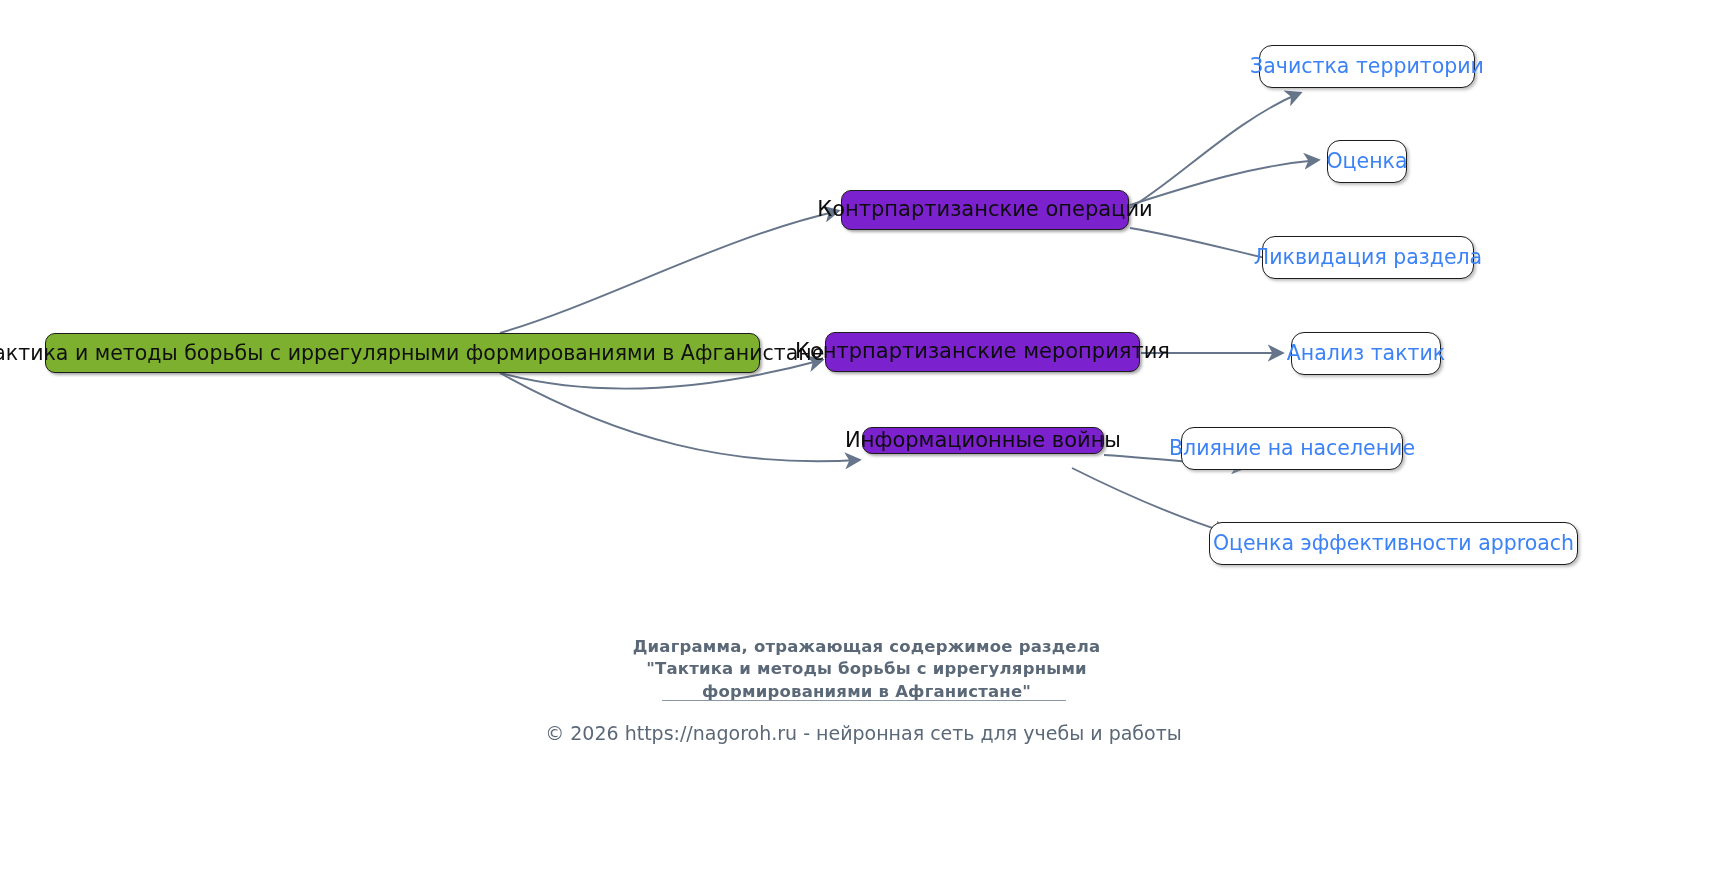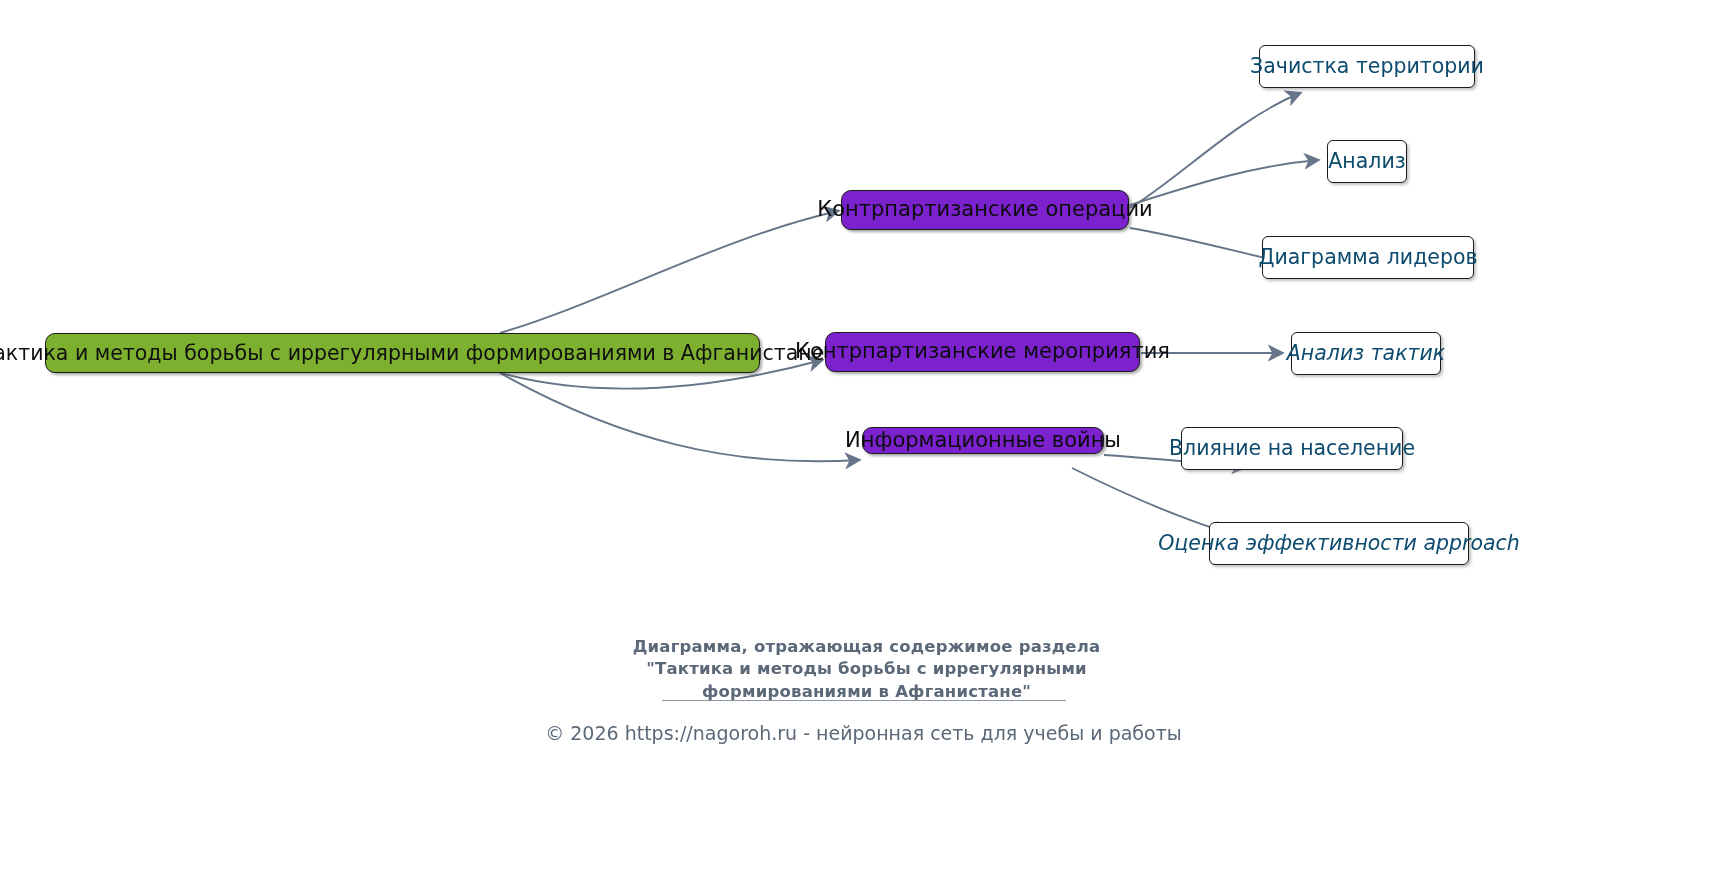--- a/index.html
+++ b/index.html
@@ -59,22 +59,22 @@
     border-radius: 10px;
     color: #0d0d0d;
     font-size: 21px;
     padding: 0 14px;
     box-shadow: 2px 2px 3px rgba(60,60,60,0.45);
   }
 
   .node-leaf {
     background: #ffffff;
     border: 1.6px solid #1c1c1c;
-    border-radius: 6px;
-    color: #0c4a6e;
+    border-radius: 13px;
+    color: #3b82f6;
     font-size: 20.5px;
     padding: 0 14px;
     box-shadow: 2px 2px 3px rgba(130,130,130,0.5);
   }
 
   #caption {
     position: absolute;
     left: 0;
     top: 636px;
     width: 1727px;
@@ -152,36 +152,36 @@
 
   <div class="node node-branch" style="left:862px; top:427px; width:242px; height:27px;">
     <span>Информационные войны</span>
   </div>
 
   <div class="node node-leaf" style="left:1259px; top:45px; width:216px; height:43px;">
     <span>Зачистка территории</span>
   </div>
 
   <div class="node node-leaf" style="left:1327px; top:140px; width:80px; height:43px;">
-    <span>Анализ</span>
+    <span>Оценка</span>
   </div>
 
   <div class="node node-leaf" style="left:1262px; top:236px; width:212px; height:43px;">
-    <span>Диаграмма лидеров</span>
+    <span>Ликвидация раздела</span>
   </div>
 
-  <div class="node node-leaf" style="left:1291px; top:332px; width:150px; height:43px;font-style:italic;">
+  <div class="node node-leaf" style="left:1291px; top:332px; width:150px; height:43px;">
     <span>Анализ тактик</span>
   </div>
 
   <div class="node node-leaf" style="left:1181px; top:427px; width:222px; height:43px;">
     <span>Влияние на население</span>
   </div>
 
-  <div class="node node-leaf" style="left:1209px; top:522px; width:260px; height:43px;font-style:italic;">
+  <div class="node node-leaf" style="left:1209px; top:522px; width:369px; height:43px;">
     <span>Оценка эффективности approach</span>
   </div>
 
   <div id="caption">
     <span class="cap-line">Диаграмма, отражающая содержимое раздела</span>
     <span class="cap-line">"Тактика и методы борьбы с иррегулярными</span>
     <span class="cap-line">формированиями в Афганистане"</span>
   </div>
 
   <div id="rule"></div>

